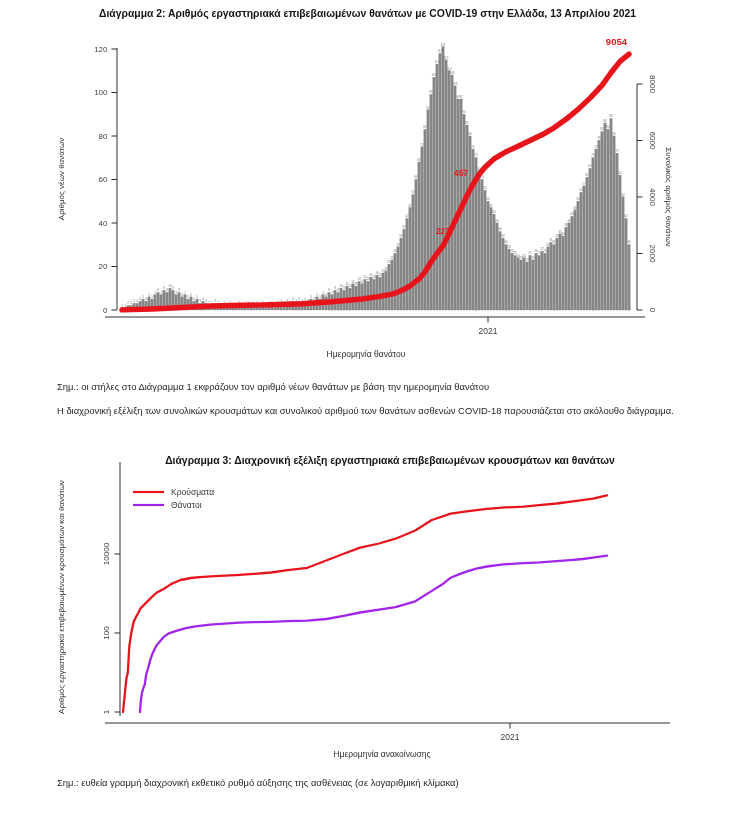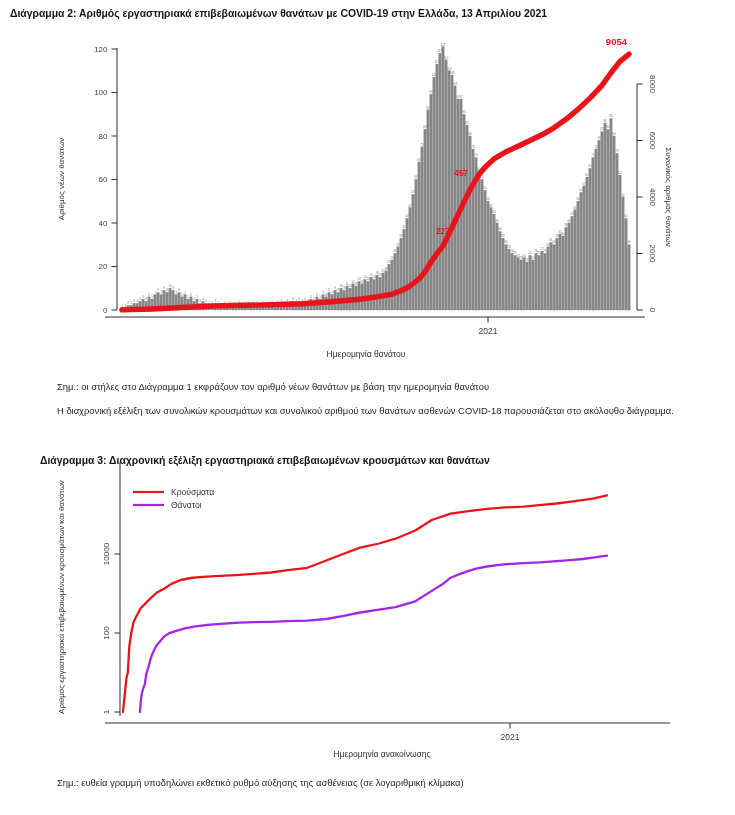--- a/index.html
+++ b/index.html
@@ -1,19 +1,19 @@
 <!DOCTYPE html>
 <html><head>
 <meta charset="utf-8">
 <style>
   html,body{margin:0;padding:0;}
   body{width:735px;height:815px;position:relative;background:#ffffff;
        font-family:"Liberation Sans",sans-serif;color:#1f1f1f;overflow:hidden;}
   .abs{position:absolute;}
-  .caption{font-weight:bold;font-size:10.4px;text-align:left;color:#141414;}
+  .caption{font-weight:bold;font-size:10.4px;text-align:center;color:#141414;}
   .note{font-size:9.4px;color:#262626;}
   .para{font-size:9.4px;color:#262626;text-align:justify;line-height:16.5px;}
   svg{position:absolute;left:0;}
   svg text{font-family:"Liberation Sans",sans-serif;}
   #svg-top{top:0;}
   #svg-bottom{top:440px;}
 </style>
 </head>
 <body>
 
@@ -432,13 +432,13 @@
       <text x="510" y="740" text-anchor="middle" font-size="8.5">2021</text>
     </g>
     <polyline points="123.0,712.0 124.9,693.2 126.4,678.6 127.8,672.5 129.3,646.7 131.2,633.2 133.6,622.0 136.1,616.8 138.5,612.5 140.4,608.5 143.3,605.6 147.2,601.6 152.0,596.9 156.9,592.5 164.1,588.8 171.4,583.9 180.6,580.0 190.8,578.0 199.5,577.2 215.0,576.2 235.8,575.1 253.7,573.9 271.1,572.5 287.6,570.1 307.4,567.8 326.3,560.5 343.7,553.8 360.2,547.7 379.0,543.5 395.5,538.7 415.3,530.5 431.8,520.0 450.7,513.6 466.6,511.4 487.0,508.8 505.4,507.4 523.8,506.6 539.2,505.2 556.7,503.5 573.1,501.4 593.0,498.6 607.0,495.4" fill="none" stroke="#e8141c" stroke-width="2.3" stroke-linejoin="round" stroke-linecap="round"></polyline>
     <line x1="133" y1="492" x2="164" y2="492" stroke="#e8141c" stroke-width="2.2"></line>
     <text x="171" y="495" font-size="8.5" fill="#333333">Κρούσματα</text>
     <polyline points="139.9,712.0 140.9,700.1 141.9,693.2 143.3,688.2 144.8,684.4 146.2,674.3 148.2,668.0 150.1,660.6 152.0,654.8 154.5,649.2 156.9,644.9 160.3,640.9 164.1,636.6 169.0,633.3 176.2,630.9 185.9,628.2 195.6,626.4 210.1,624.7 224.6,623.6 239.2,622.6 253.7,622.1 271.1,621.8 287.6,621.2 307.4,620.6 326.3,619.0 343.7,615.9 360.2,612.5 379.0,609.6 395.5,607.2 415.3,601.3 431.8,590.9 442.4,584.3 450.7,577.7 459.4,574.1 467.1,571.4 476.3,568.6 487.0,566.5 503.4,564.4 515.0,563.7 523.8,563.1 540.2,562.3 556.7,561.1 573.1,559.9 582.8,559.0 593.0,557.6 607.0,555.7" fill="none" stroke="#a125ea" stroke-width="2.3" stroke-linejoin="round" stroke-linecap="round"></polyline>
     <line x1="133" y1="505" x2="164" y2="505" stroke="#a125ea" stroke-width="2.2"></line>
     <text x="171" y="508" font-size="8.5" fill="#333333">Θάνατοι</text>
   </svg>
 
-<div class="abs note" style="top:777px;left:57px;width:660px;">Σημ.: ευθεία γραμμή υποδηλώνει εκθετικό ρυθμό αύξησης της ασθένειας (σε λογαριθμική κλίμακα)</div>
+<div class="abs note" style="top:777px;left:57px;width:660px;">Σημ.: ευθεία γραμμή διαχρονική εκθετικό ρυθμό αύξησης της ασθένειας (σε λογαριθμική κλίμακα)</div>
 
 </body></html>

